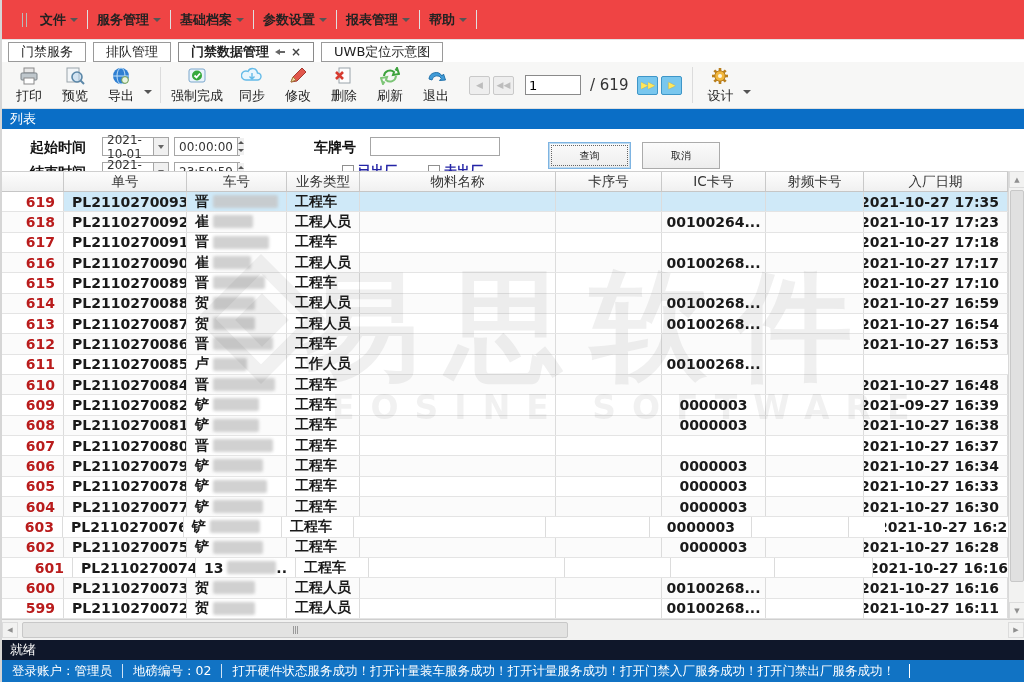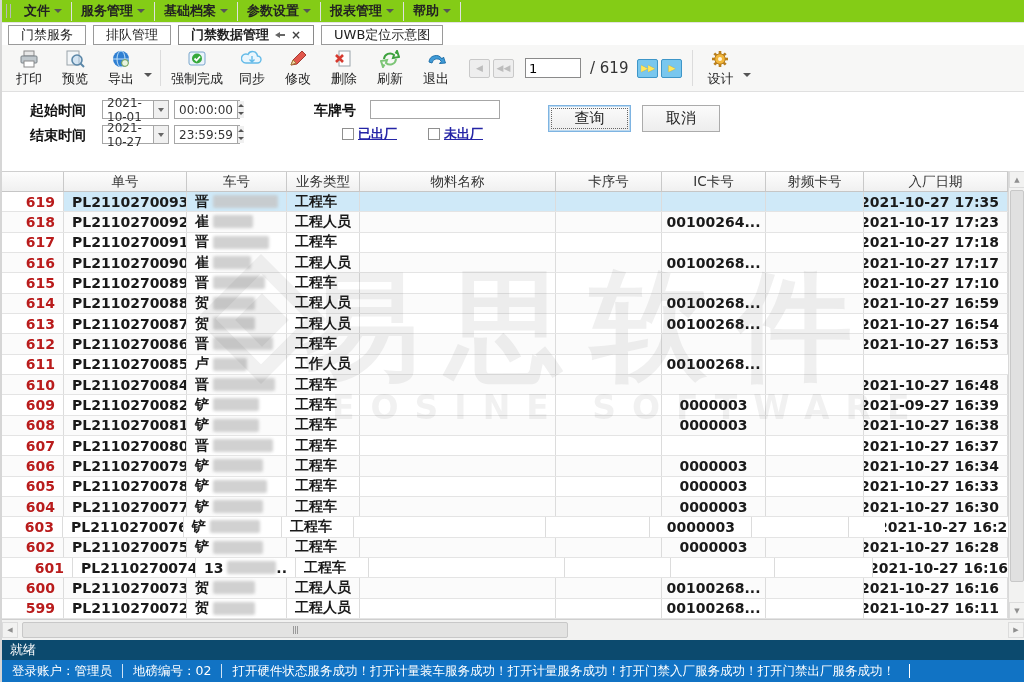--- a/index.html
+++ b/index.html
@@ -2,22 +2,22 @@
 <html><head>
 <meta charset="utf-8">
 <style>
   * { margin:0; padding:0; box-sizing:border-box; }
   html,body { width:1024px; height:682px; overflow:hidden; background:#fff;
               font-family:"DejaVu Sans","Liberation Sans",sans-serif; }
   .window { position:relative; width:1024px; height:682px; background:#fff;
             border-left:2px solid #d6d6d6; overflow:hidden; }
 
   
-  .menubar { height:23px; display:flex; align-items:center; background:#84cc16;
-             border-bottom:1px solid #e3e3e3; padding-left:2px; }
+  .menubar { height:40px; display:flex; align-items:center; background:#ef4444;
+             border-bottom:1px solid #e3e3e3; padding-left:18px; }
   .grip { width:5px; height:14px; border-left:1px solid #b9b9b9; border-right:1px solid #b9b9b9; margin:0 4px 0 2px; }
   .menu-item { display:flex; align-items:center; gap:4px; padding:2px 9px; font-size:13px; font-weight:600;
                color:#222; cursor:default; border-right:1px solid #e0e0e0; height:19px; }
   .caret { width:0; height:0; border-left:4px solid transparent; border-right:4px solid transparent;
            border-top:4px solid #555; display:inline-block; }
 
   
   .tabbar { height:22px; display:flex; align-items:flex-end; gap:7px; padding:1px 0 0 6px; background:#fff; }
   .tab { display:flex; align-items:center; gap:6px; height:20px; padding:0 12px; font-size:13px; color:#222;
          background:#fff; border:1px solid #9a9a9a; cursor:default; }
@@ -38,21 +38,21 @@
   .navgrp { display:flex; align-items:center; gap:3px; margin-left:10px; }
   .navbtn { width:21px; height:19px; display:flex; align-items:center; justify-content:center;
             font-size:9px; border:1px solid #c9c9c9; background:#eeeeee; color:#bdbdbd; border-radius:2px; }
   .navbtn.on { background:#79c7ee; border-color:#3e96c8; color:#ffe75d; text-shadow:0 0 1px #b8860b; }
   .page-input { width:56px; height:20px; border:1px solid #8a8a8a; font-size:13px; padding:1px 3px;
                 font-family:"DejaVu Sans",sans-serif; }
   .page-total { font-size:15px; color:#333; margin:0 6px; }
 
   
   .listbar { height:20px; background:#0a6ec6; color:#fff; font-size:13px; display:flex; align-items:center; padding:0 8px; }
-  .readybar { position:absolute; left:0; right:0; top:640px; height:20px; background:#0c4a6e; color:#fff;
+  .readybar { position:absolute; left:0; right:0; top:640px; height:20px; background:#0f172a; color:#fff;
               font-size:13px; display:flex; align-items:center; padding:0 8px; }
   .footer { position:absolute; left:0; right:0; top:660px; height:22px; background:#1173c4; color:#fff;
             font-size:12.5px; display:flex; align-items:center; padding:0 10px; gap:10px; white-space:nowrap; overflow:hidden; }
   .fsep { width:1px; height:14px; background:#cfe3f5; }
   .fcaret { width:1px; height:14px; background:#fff; margin-left:4px; }
 
   
   .filters { position:relative; height:59px; background:#fff; }
   .flabel { position:absolute; font-size:14px; font-weight:700; color:#111; }
   .combo { position:absolute; height:19px; border:1px solid #a6a6a6; background:#fff; display:flex; align-items:center; font-size:12px; color:#333; }
@@ -60,21 +60,21 @@
   .combo .drop { width:15px; height:100%; border-left:1px solid #a6a6a6; background:#f0f0f0;
                  display:flex; align-items:center; justify-content:center; }
   .combo .drop .caret{ border-top-color:#666; border-left-width:3.5px; border-right-width:3.5px; }
   .spinner .spins { width:13px; height:100%; border-left:1px solid #a6a6a6; display:flex; flex-direction:column; }
   .spins span { flex:1; background:#f0f0f0; display:flex; align-items:center; justify-content:center; }
   .tri-up { width:0;height:0;border-left:3px solid transparent;border-right:3px solid transparent;border-bottom:3px solid #555; }
   .tri-dn { width:0;height:0;border-left:3px solid transparent;border-right:3px solid transparent;border-top:3px solid #555; }
   .plate-input { position:absolute; left:368px; top:8px; width:130px; height:19px; border:1px solid #a6a6a6; font-size:13px; padding:0 4px; }
   .chk { position:absolute; display:flex; align-items:center; gap:4px; font-size:13px; font-weight:700; color:#2424a6;text-decoration:underline; }
   .chk .box { width:12px; height:12px; background:#fff; border:1px solid #8f8f8f; }
-  .btn { position:absolute; height:27px; font-size:15px; color:#222; background:linear-gradient(#fbfbfb,#ededed);
+  .btn { position:absolute; height:27px; font-size:10px; color:#222; background:linear-gradient(#fbfbfb,#ededed);
          border:1px solid #ababab; display:flex; align-items:center; justify-content:center; }
   .btn.focused { border:1px solid #7eb4e2; outline:1px dotted #666; outline-offset:-4px; box-shadow:0 0 0 1px #bcd9ef inset; }
 
   
   .grid { position:absolute; left:0; top:171px; width:1024px; }
   .grow { display:flex; }
   .gh { height:21px; background:linear-gradient(#fdfdfd,#f0f0f0); border-top:1px solid #cfcfcf; border-bottom:1px solid #c6c6c6; }
   .gh .gc { font-size:13.5px; color:#333; justify-content:center; border-right:1px solid #c9c9c9; }
   .gc { display:flex; align-items:center; padding:0 8px; font-size:14px; overflow:hidden; white-space:nowrap; }
   .gb .grow { height:20.33px; border-bottom:1px solid #e4e4e4; background:#fff; }
@@ -273,20 +273,23 @@
               <line x1="4.3" y1="14.7" x2="6.4" y2="12.6"></line>
               <line x1="13.6" y1="5.4" x2="15.7" y2="3.3"></line>
             </g>
           </svg>
         </span>
       <span>设计</span>
     </span>
     <span class="caret tb-caret"></span>
   </div>
 
+  <div class="listbar">
+    <span>列表</span>
+  </div>
 
   <div class="filters">
     <span class="flabel" style="left:28px;top:10px">起始时间</span>
     <span class="combo" style="left:100px;top:8px;width:67px">
       <span class="val">2021-10-01</span>
       <span class="drop">
           <span class="caret"></span>
         </span>
     </span>
     <span class="combo spinner" style="left:172px;top:8px;width:66px">

